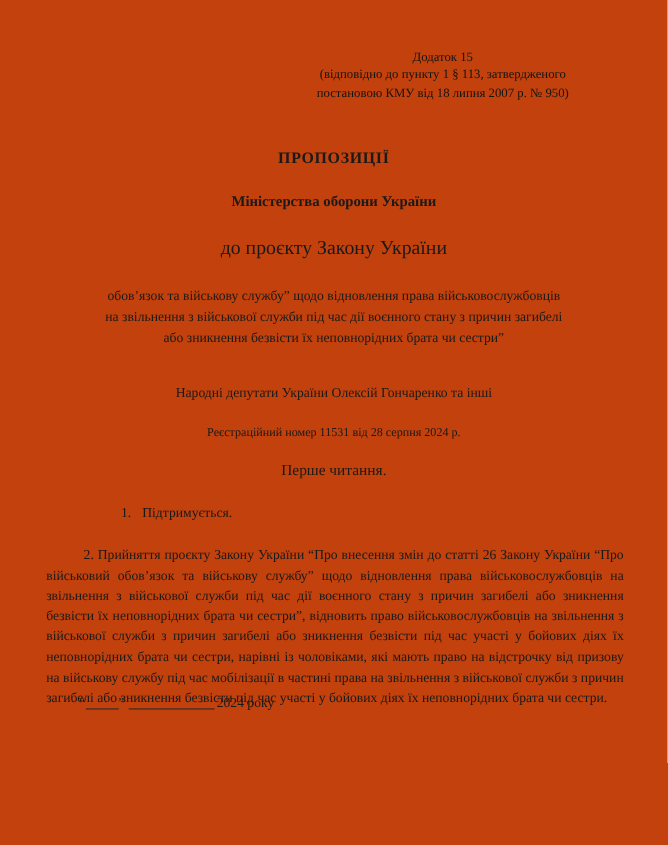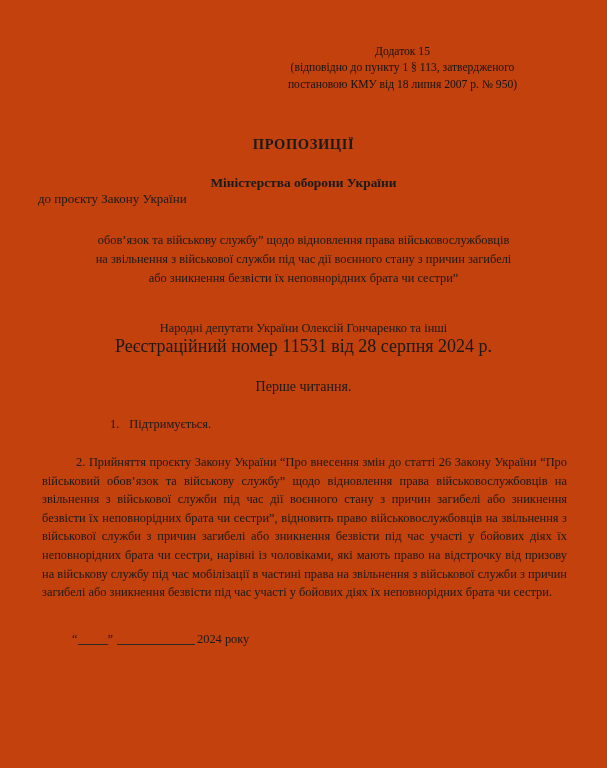--- a/index.html
+++ b/index.html
@@ -45,43 +45,45 @@
     letter-spacing: 0.6px;
     margin-top: 43px;
   }
   .doc-subtitle {
     text-align: center;
     font-size: 13.4px;
     font-weight: bold;
     margin-top: 22px;
   }
   .doc-target {
-    text-align: left;
-    font-size: 13px;
+    text-align: center;
+    font-size: 18px;
+    margin-top: 24px;
   }
 
   
   .bill-title {
     text-align: center;
     font-size: 12.4px;
     line-height: 1.52;
     margin-top: 24px;
     padding: 0 12px;
   }
   .bill-title .bt-line { display: block; }
 
   
   .authors {
     text-align: center;
     font-size: 12.4px;
     margin-top: 33px;
   }
   .registration {
     text-align: center;
-    font-size: 18px;
+    font-size: 11px;
+    margin-top: 22px;
   }
   .reading {
     text-align: center;
     font-size: 14px;
     margin-top: 22px;
   }
 
   
   .point-one {
     font-size: 12.4px;

